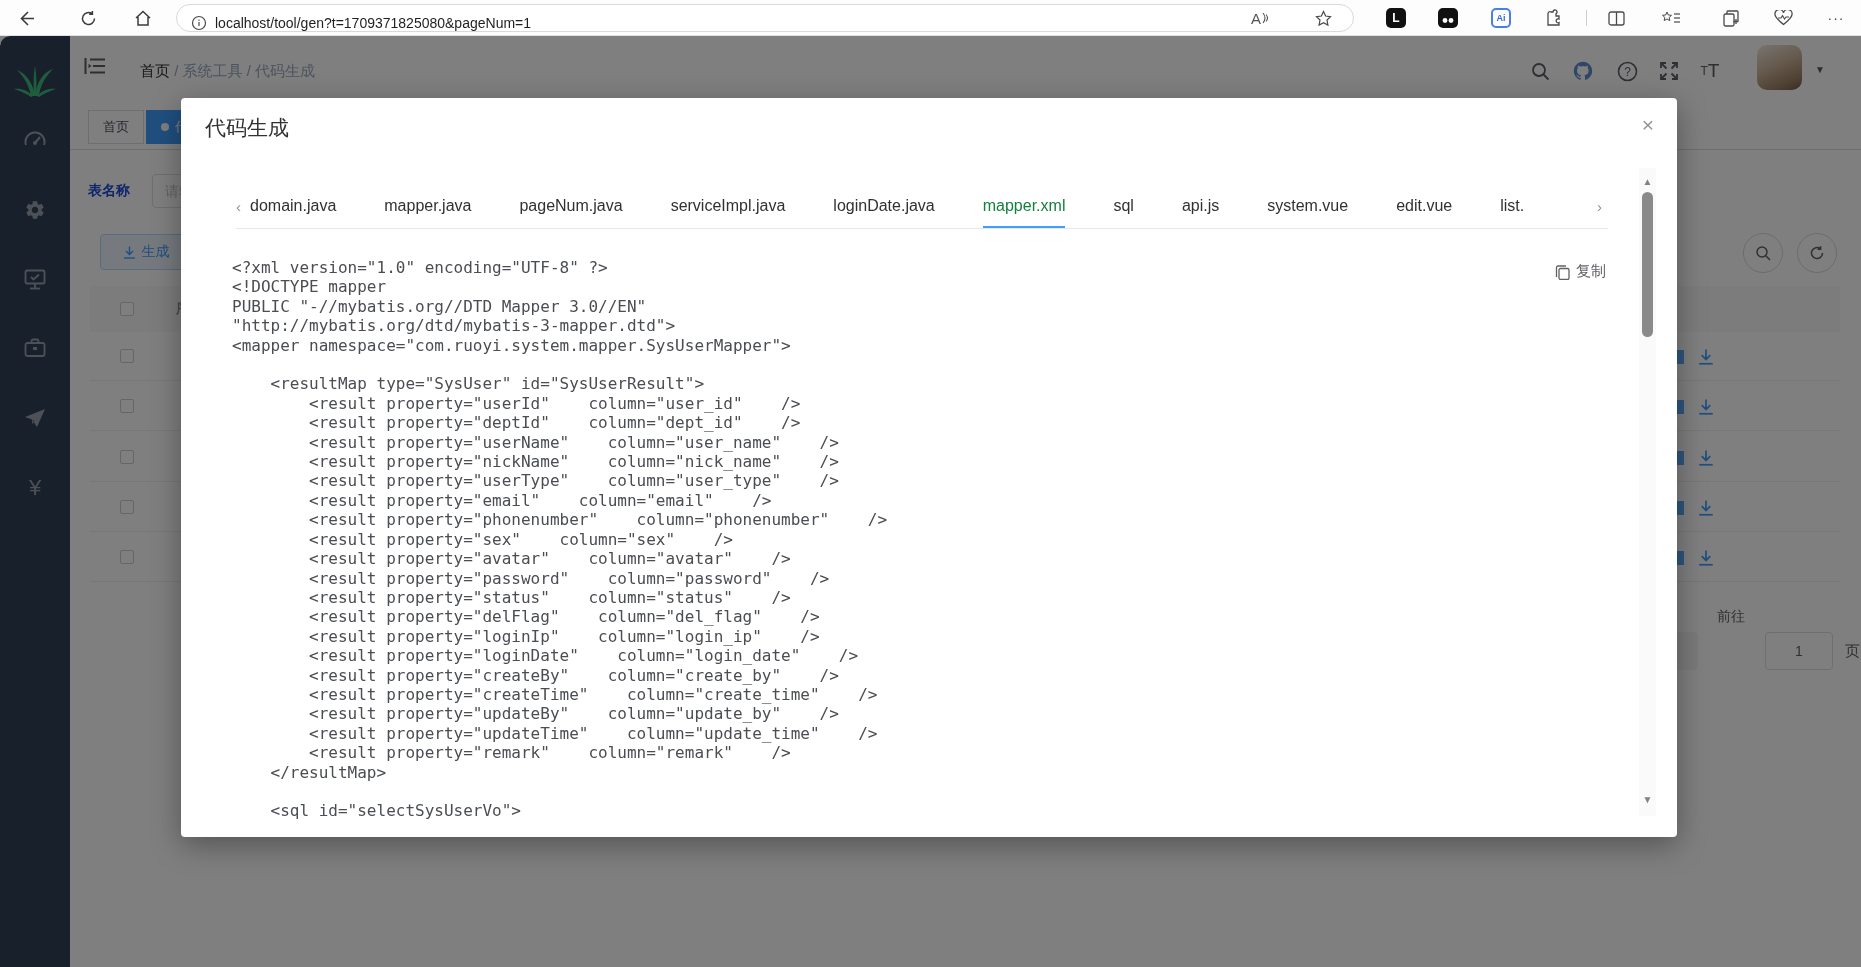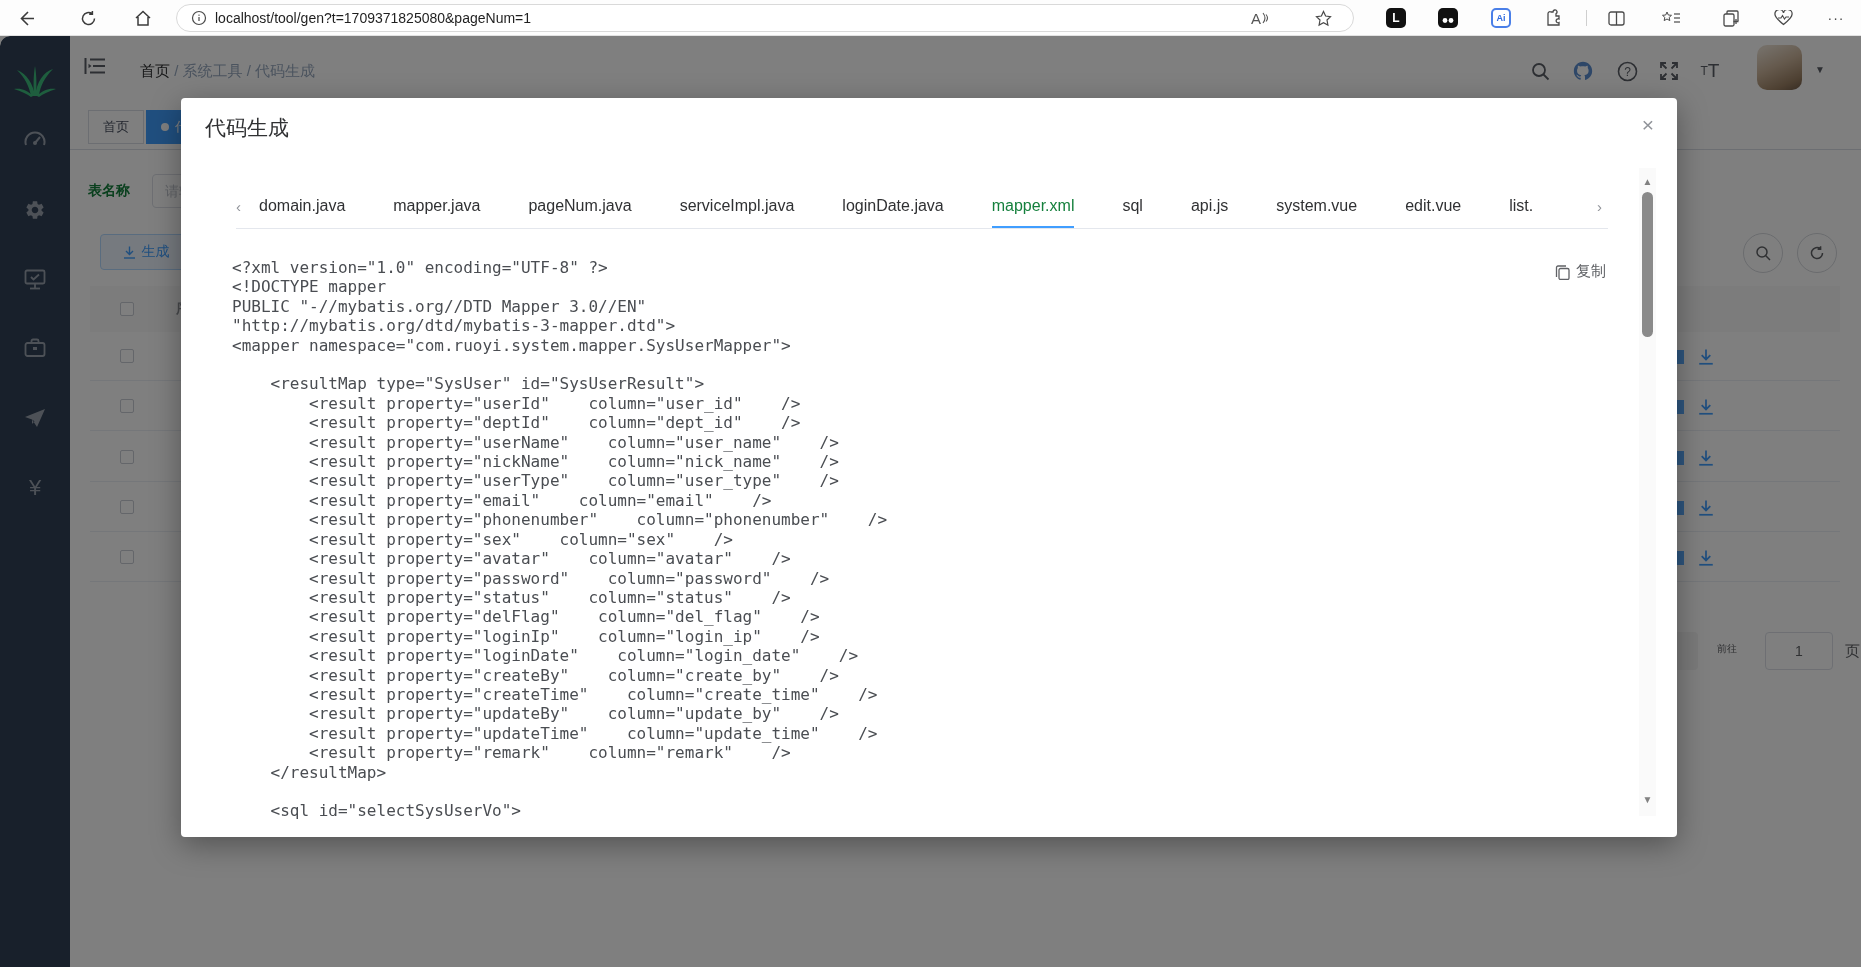--- a/index.html
+++ b/index.html
@@ -6,21 +6,21 @@
   html,body { width:1861px; height:967px; overflow:hidden; background:#fff;
     font-family:"Liberation Sans", sans-serif; }
 
   
   #browser-bar { position:absolute; left:0; top:0; width:1861px; height:36px;
     background:#fdfdfd; border-bottom:1px solid #e2e2e2; z-index:30; }
   .b-ico { position:absolute; top:6px; width:24px; height:24px; display:flex;
     align-items:center; justify-content:center; color:#3b3b3b; font-size:17px; }
   #url-pill { position:absolute; left:176px; top:4px; width:1178px; height:28px;
     border-radius:14px; background:#fff; border:1px solid #d9d9d9; display:flex;
-    align-items:center; }
+    align-items:flex-end; }
   #url-text { font-size:14px; color:#1f1f1f; margin-left:8px; white-space:nowrap; }
   .ext-sq { position:absolute; top:8px; width:20px; height:20px; border-radius:5px;
     background:#111; color:#fff; font-size:12px; font-weight:bold; display:flex;
     align-items:center; justify-content:center; }
   .toolbar-divider { position:absolute; left:1586px; top:10px; width:1px; height:16px; background:#cfcfcf; }
 
   
   #page { position:absolute; left:0; top:36px; width:1861px; height:931px;
     background:#fff; border-top-left-radius:10px; overflow:hidden; }
   #sidebar { position:absolute; left:0; top:0; width:70px; height:931px;
@@ -38,21 +38,21 @@
     background:linear-gradient(155deg,#e8ddcf 10%,#cbb49b 45%,#9c8164 80%,#6f5a47); }
   #avatar-caret { position:absolute; left:1745px; top:28px; font-size:10px; color:#5a5e66; }
 
   #tags-row { position:absolute; left:70px; top:64px; width:1791px; height:50px;
     background:#fff; border-bottom:1px solid #d8dce5; }
   .tag { position:absolute; top:10px; height:34px; display:flex; align-items:center;
     padding:0 14px; font-size:13px; border:1px solid #d8dce5; background:#fff; color:#495060; }
   #tag-active { left:76px; background:#409eff; border-color:#409eff; color:#fff; width:110px; }
   #tag-active .dot { width:8px; height:8px; border-radius:50%; background:#fff; margin-right:6px; }
 
-  #form-label { position:absolute; left:88px; top:146px; font-size:14px; font-weight:bold; color:#15803d; }
+  #form-label { position:absolute; left:88px; top:146px; font-size:14px; font-weight:bold; color:#1d4ed8; }
   #table-name-input { position:absolute; left:152px; top:138px; width:270px; height:34px;
     border:1px solid #dcdfe6; border-radius:4px; font-size:14px; color:#606266; padding:0 12px;
     background:#fff; outline:none; }
   #table-name-input::placeholder { color:#c0c4cc; }
   #gen-btn { position:absolute; left:100px; top:198px; width:92px; height:36px;
     background:#ecf5ff; border:1px solid #b3d8ff; border-radius:4px; color:#409eff;
     font-size:14px; display:flex; align-items:center; justify-content:center; gap:6px; }
 
   .circle-btn { position:absolute; top:197px; width:40px; height:40px; border-radius:50%;
     background:#fff; border:1px solid #d4d7dc; display:flex; align-items:center; justify-content:center;
@@ -62,40 +62,40 @@
     background:#f8f8f9; }
   #header-seq { position:absolute; left:176px; top:264px; font-size:14px; font-weight:bold; color:#909399; }
   .checkbox { position:absolute; left:120px; width:14px; height:14px; border:1px solid #c8ccd4;
     border-radius:2px; background:#fff; }
   .row-divider { position:absolute; left:90px; width:1750px; height:1px; background:#ebeef5; }
   .dl-ico { position:absolute; left:1698px; width:18px; height:18px; color:#409eff; }
   .blue-frag { position:absolute; left:1677px; width:7px; height:14px; background:#409eff; opacity:.85; }
 
   #pager-frag { position:absolute; left:1676px; top:596px; width:22px; height:38px;
     background:#f4f4f5; border-radius:0 4px 4px 0; }
-  #pager-goto { position:absolute; left:1717px; top:606px; font-size:10px; color:#606266; }
+  #pager-goto { position:absolute; left:1717px; top:572px; font-size:14px; color:#606266; }
   #pager-input { position:absolute; left:1765px; top:596px; width:68px; height:38px;
     border:1px solid #dcdfe6; border-radius:4px; text-align:center; font-size:14px; color:#606266;
     background:#fff; outline:none; }
   #pager-page { position:absolute; left:1845px; top:606px; font-size:15px; color:#606266; }
 
   
   #mask { position:absolute; left:0; top:36px; width:1861px; height:931px;
     background:rgba(0,0,0,.5); z-index:5; }
   #modal { position:absolute; left:181px; top:98px; width:1496px; height:739px;
     background:#fff; border-radius:4px; box-shadow:0 8px 30px rgba(0,0,0,.35); z-index:10; }
   #modal-title { position:absolute; left:24px; top:16px; font-size:21px; color:#303133; }
   #modal-close { position:absolute; left:1452px; top:12px; width:30px; height:30px;
     font-size:21px; color:#909399; display:flex; align-items:center; justify-content:center; }
 
   #tabs-bar { position:absolute; left:55px; top:94px; width:1372px; height:37px;
     border-bottom:1px solid #e4e7ed; display:flex; align-items:flex-start; }
   .tab-nav { font-size:15px; color:#909399; padding:6px 8px 0 0; }
   .tab-nav.next { position:absolute; right:-2px; }
-  #tab-list { display:flex; gap:48px; margin-left:10px;align-items:flex-end; }
+  #tab-list { display:flex; gap:48px; margin-left:1px;align-items:flex-end; }
   .tab { font-size:16px; color:#303133; padding:5px 0 12px 0; position:relative; white-space:nowrap; }
   .tab.active { color:#15803d; }
   .tab.active::after { content:""; position:absolute; left:0; right:0; bottom:-1px; height:2px; background:#409eff; }
 
   #copy-btn { position:absolute; left:1374px; top:164px; display:flex; align-items:center; gap:6px;
     font-size:15px; color:#606266; }
 
   #code-pre { position:absolute; left:51px; top:160px; width:1390px; height:570px;
     font-family:"DejaVu Sans Mono", monospace; font-size:16px; line-height:19.4px;
     color:#4a4d52; white-space:pre; overflow:hidden; }

